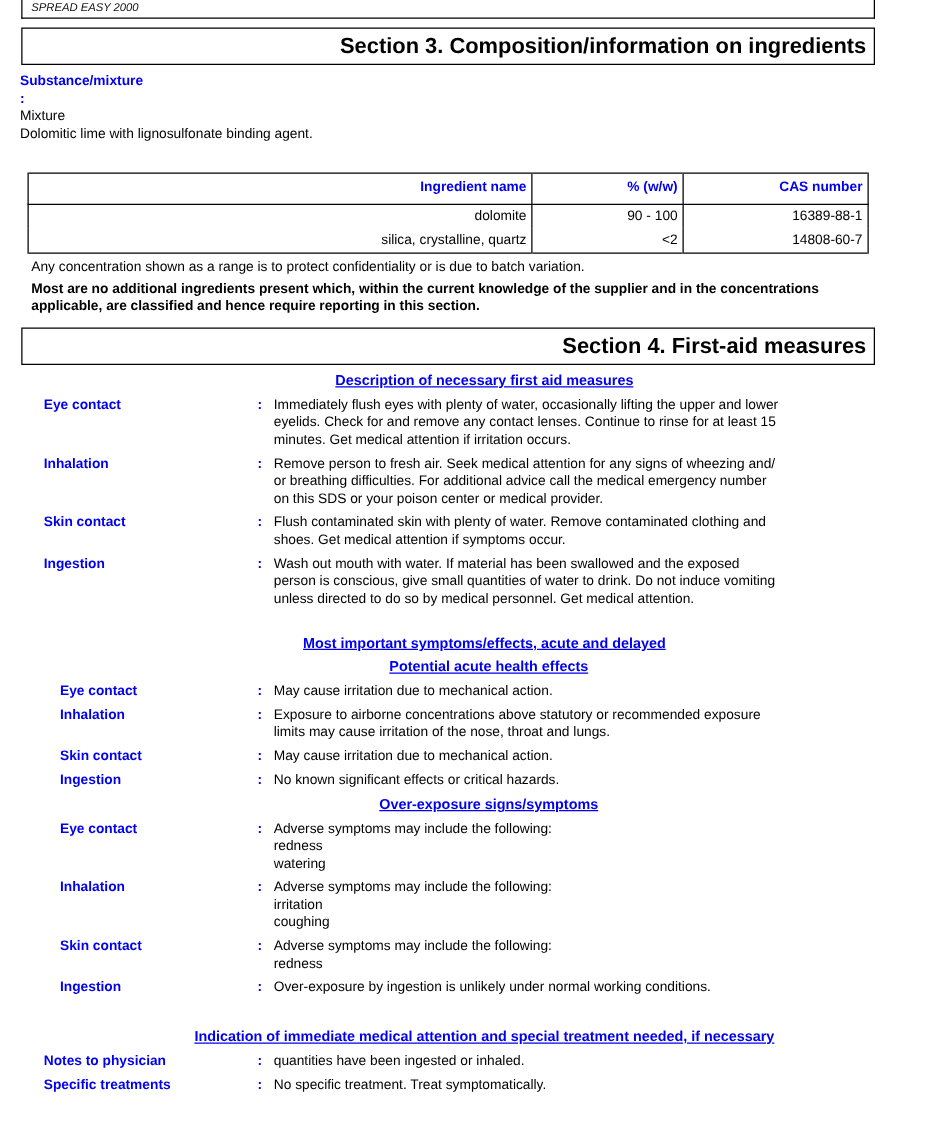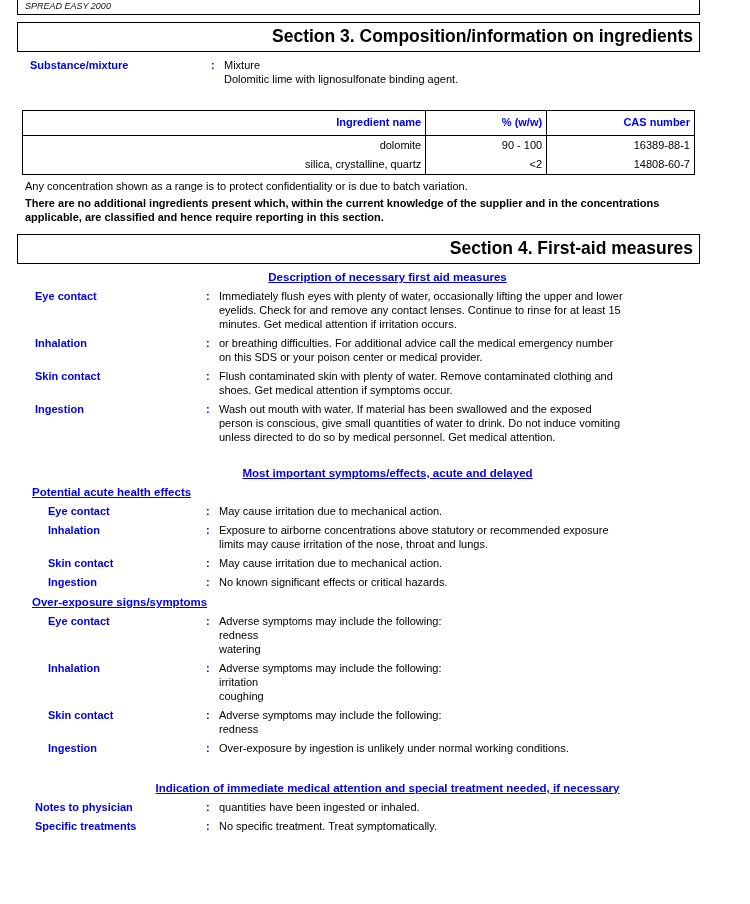--- a/index.html
+++ b/index.html
@@ -27,30 +27,30 @@
     border:1.6px solid #000;
     padding:3px 6px 5px 7px;
   }
   .section-box .stitle { font-size:17.5px; font-weight:bold; line-height:20px; letter-spacing:0;text-align:right; }
 
   
   .frow { display:flex; align-items:flex-start; margin-bottom:5px; }
   .flabel { font-weight:bold; color:var(--blue); flex:none; }
   .fcolon { flex:none; width:13px; font-weight:bold; color:var(--blue); }
   .fvalue { flex:1; max-width:480px; }
-  .lvl0 { padding-left:30px; } .lvl0 .flabel { width:181px; }
+  .lvl0 { padding-left:16px;flex-direction:column; } .lvl0 .flabel { width:181px; }
   .lvl1 { padding-left:35px; } .lvl1 .flabel { width:171px; }
   .lvl2 { padding-left:48px; } .lvl2 .flabel { width:158px; }
 
   
   .h-blue {
     color:var(--blue); font-weight:bold; text-decoration:underline;
     font-size:11.5px; margin-bottom:5px;
   }
-  .ind0 { margin-left:25px;text-align:center; } .ind1 { margin-left:32px; }
+  .ind0 { margin-left:25px;text-align:center; } .ind1 { margin-left:32px;text-align:center; }
 
   
   table.ingredients {
     border-collapse:collapse; margin:24px 0 0 22px; width:673px;
     table-layout:fixed;
   }
   table.ingredients th, table.ingredients td {
     border-left:1.2px solid #000; border-right:1.2px solid #000;
     padding:2px 4px 3px 5px; text-align:right; vertical-align:top;
   }
@@ -107,41 +107,42 @@
       </tr>
       <tr>
         <td>silica, crystalline, quartz</td>
         <td>&lt;2</td>
         <td>14808-60-7</td>
       </tr>
     </tbody>
   </table>
 
   <div class="para mt4">Any concentration shown as a range is to protect confidentiality or is due to batch variation.</div>
-  <div class="para bold gap3">There are no additional ingredients present which, within the current knowledge of the supplier and in the concentrations applicable, are classified and hence require reporting in this section.</div>
+  <div class="para bold gap3">Most are no additional ingredients present which, within the current knowledge of the supplier and in the concentrations applicable, are classified and hence require reporting in this section.</div>
 
   <div class="section-box mt10">
     <div class="stitle">Section 4. First-aid measures</div>
   </div>
 
   <div class="h-blue ind0 mt6">Description of necessary first aid measures</div>
 
   <div class="frow lvl1">
     <span class="flabel">Eye contact</span>
     <span class="fcolon">:</span>
     <div class="fvalue">
         <div>Immediately flush eyes with plenty of water, occasionally lifting the upper and lower</div>
         <div>eyelids.  Check for and remove any contact lenses.  Continue to rinse for at least 15</div>
         <div>minutes.  Get medical attention if irritation occurs.</div>
       </div>
   </div>
   <div class="frow lvl1">
     <span class="flabel">Inhalation</span>
     <span class="fcolon">:</span>
     <div class="fvalue">
+        <div>Remove person to fresh air.  Seek medical attention for any signs of wheezing and/</div>
         <div>or breathing difficulties.  For additional advice call the medical emergency number</div>
         <div>on this SDS or your poison center or medical provider.</div>
       </div>
   </div>
   <div class="frow lvl1">
     <span class="flabel">Skin contact</span>
     <span class="fcolon">:</span>
     <div class="fvalue">
         <div>Flush contaminated skin with plenty of water.  Remove contaminated clothing and</div>
         <div>shoes.  Get medical attention if symptoms occur.</div>

